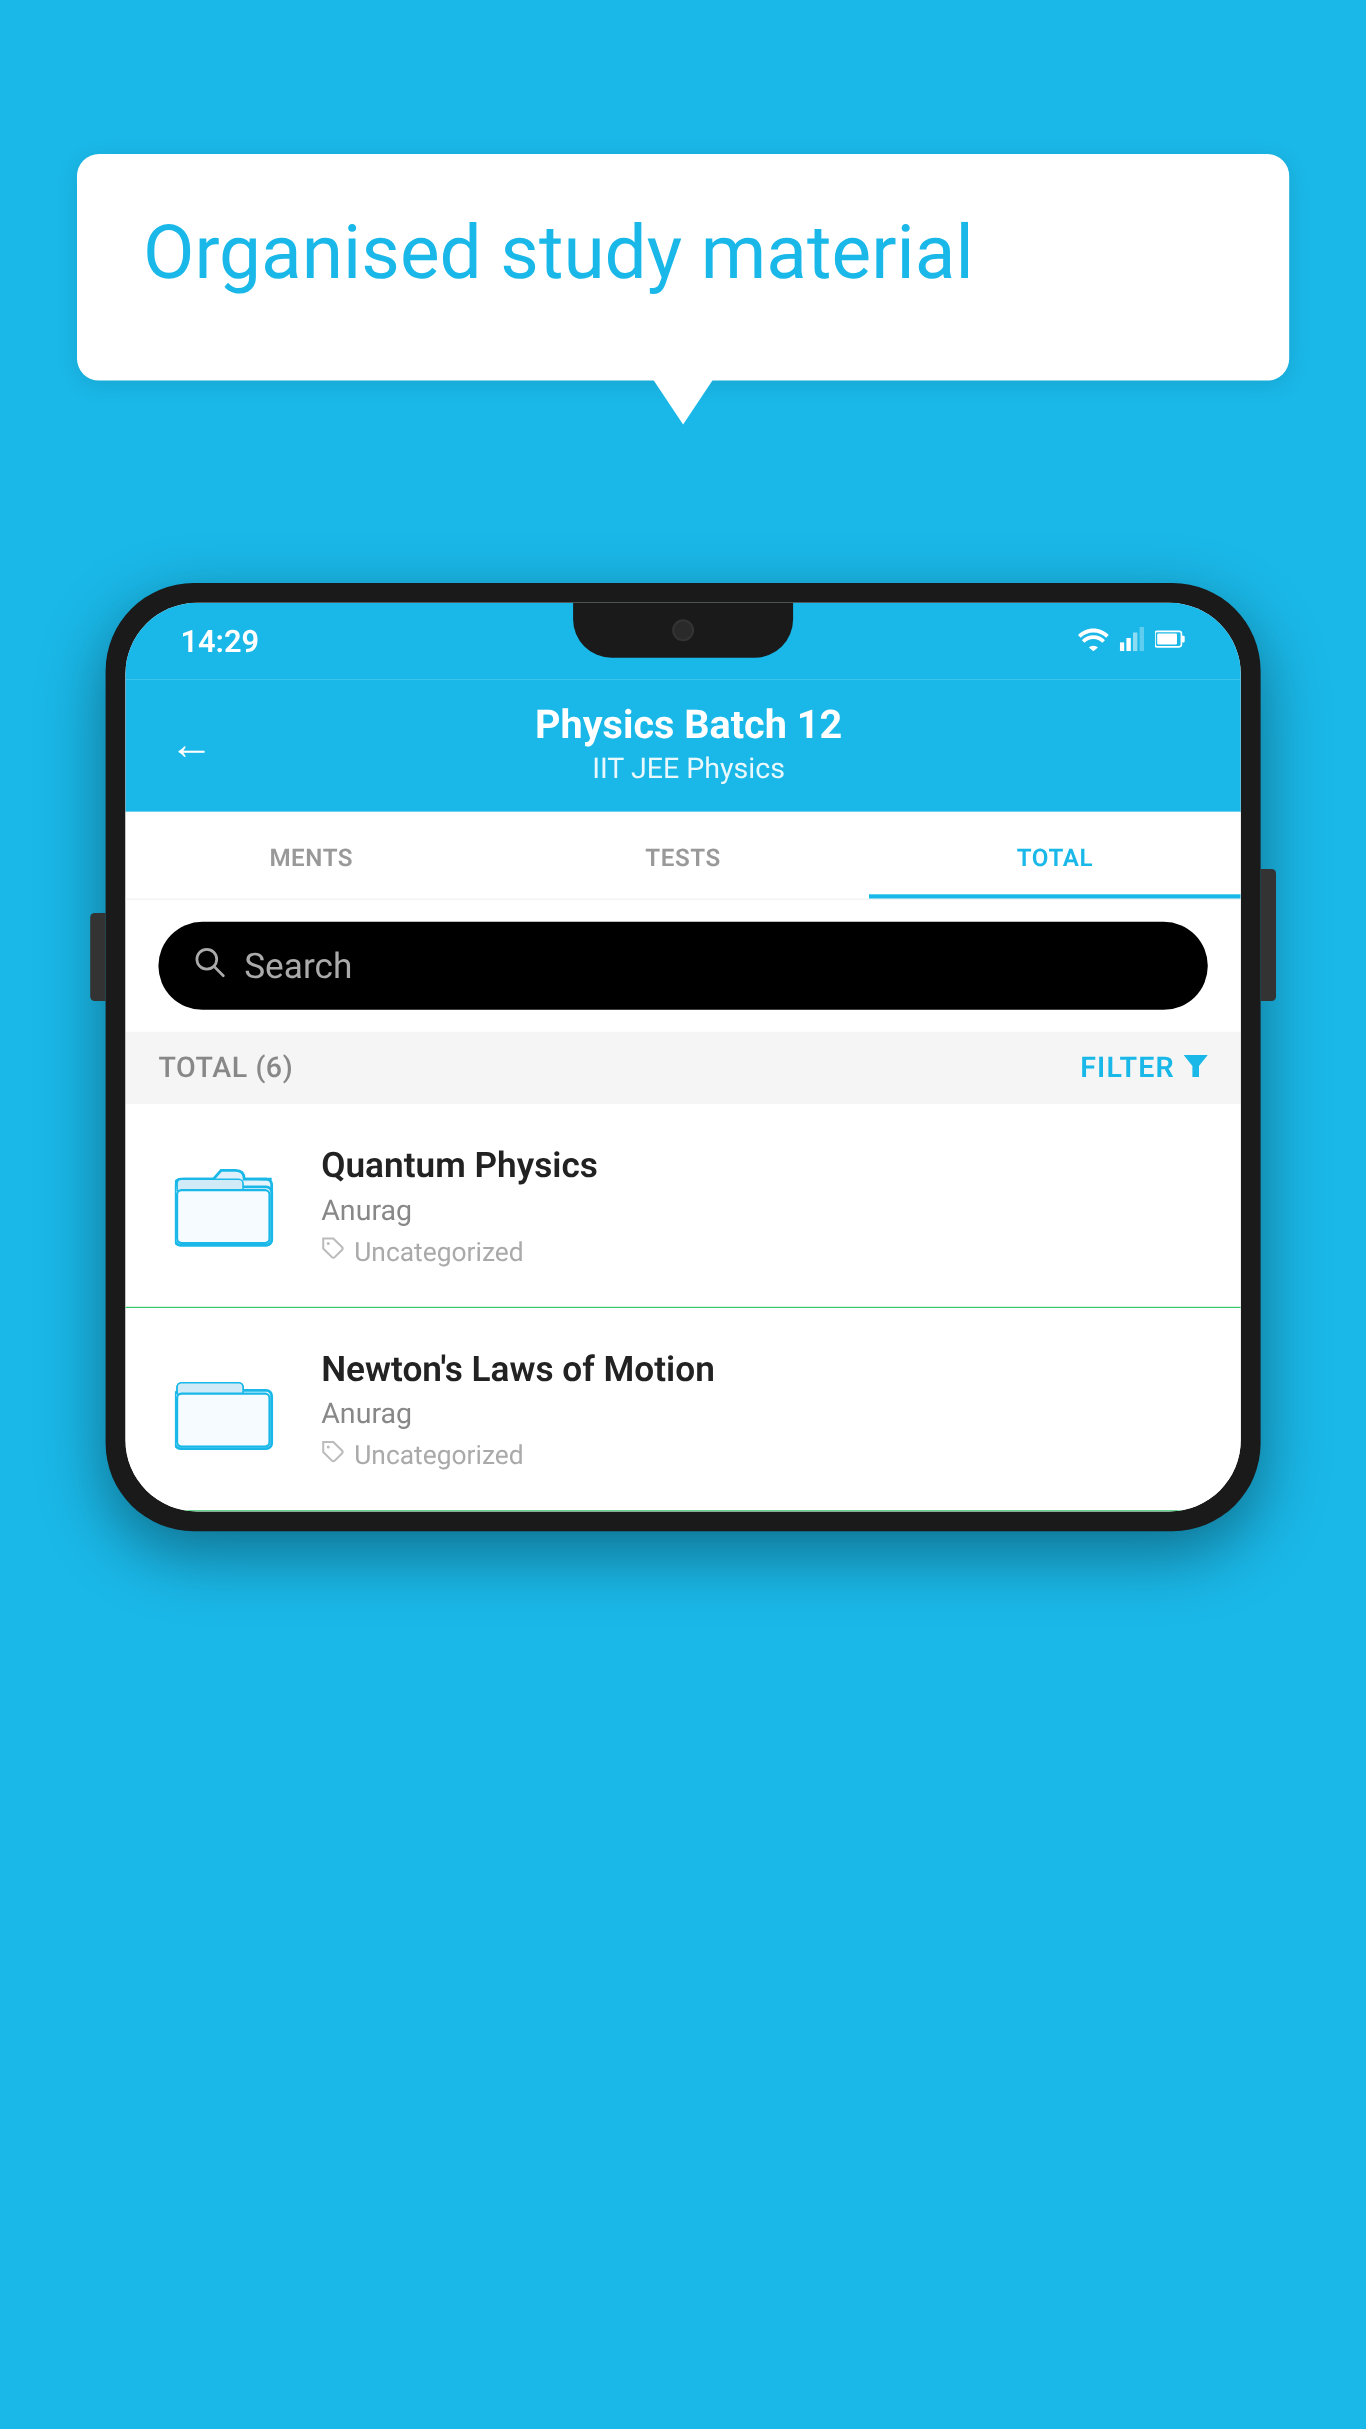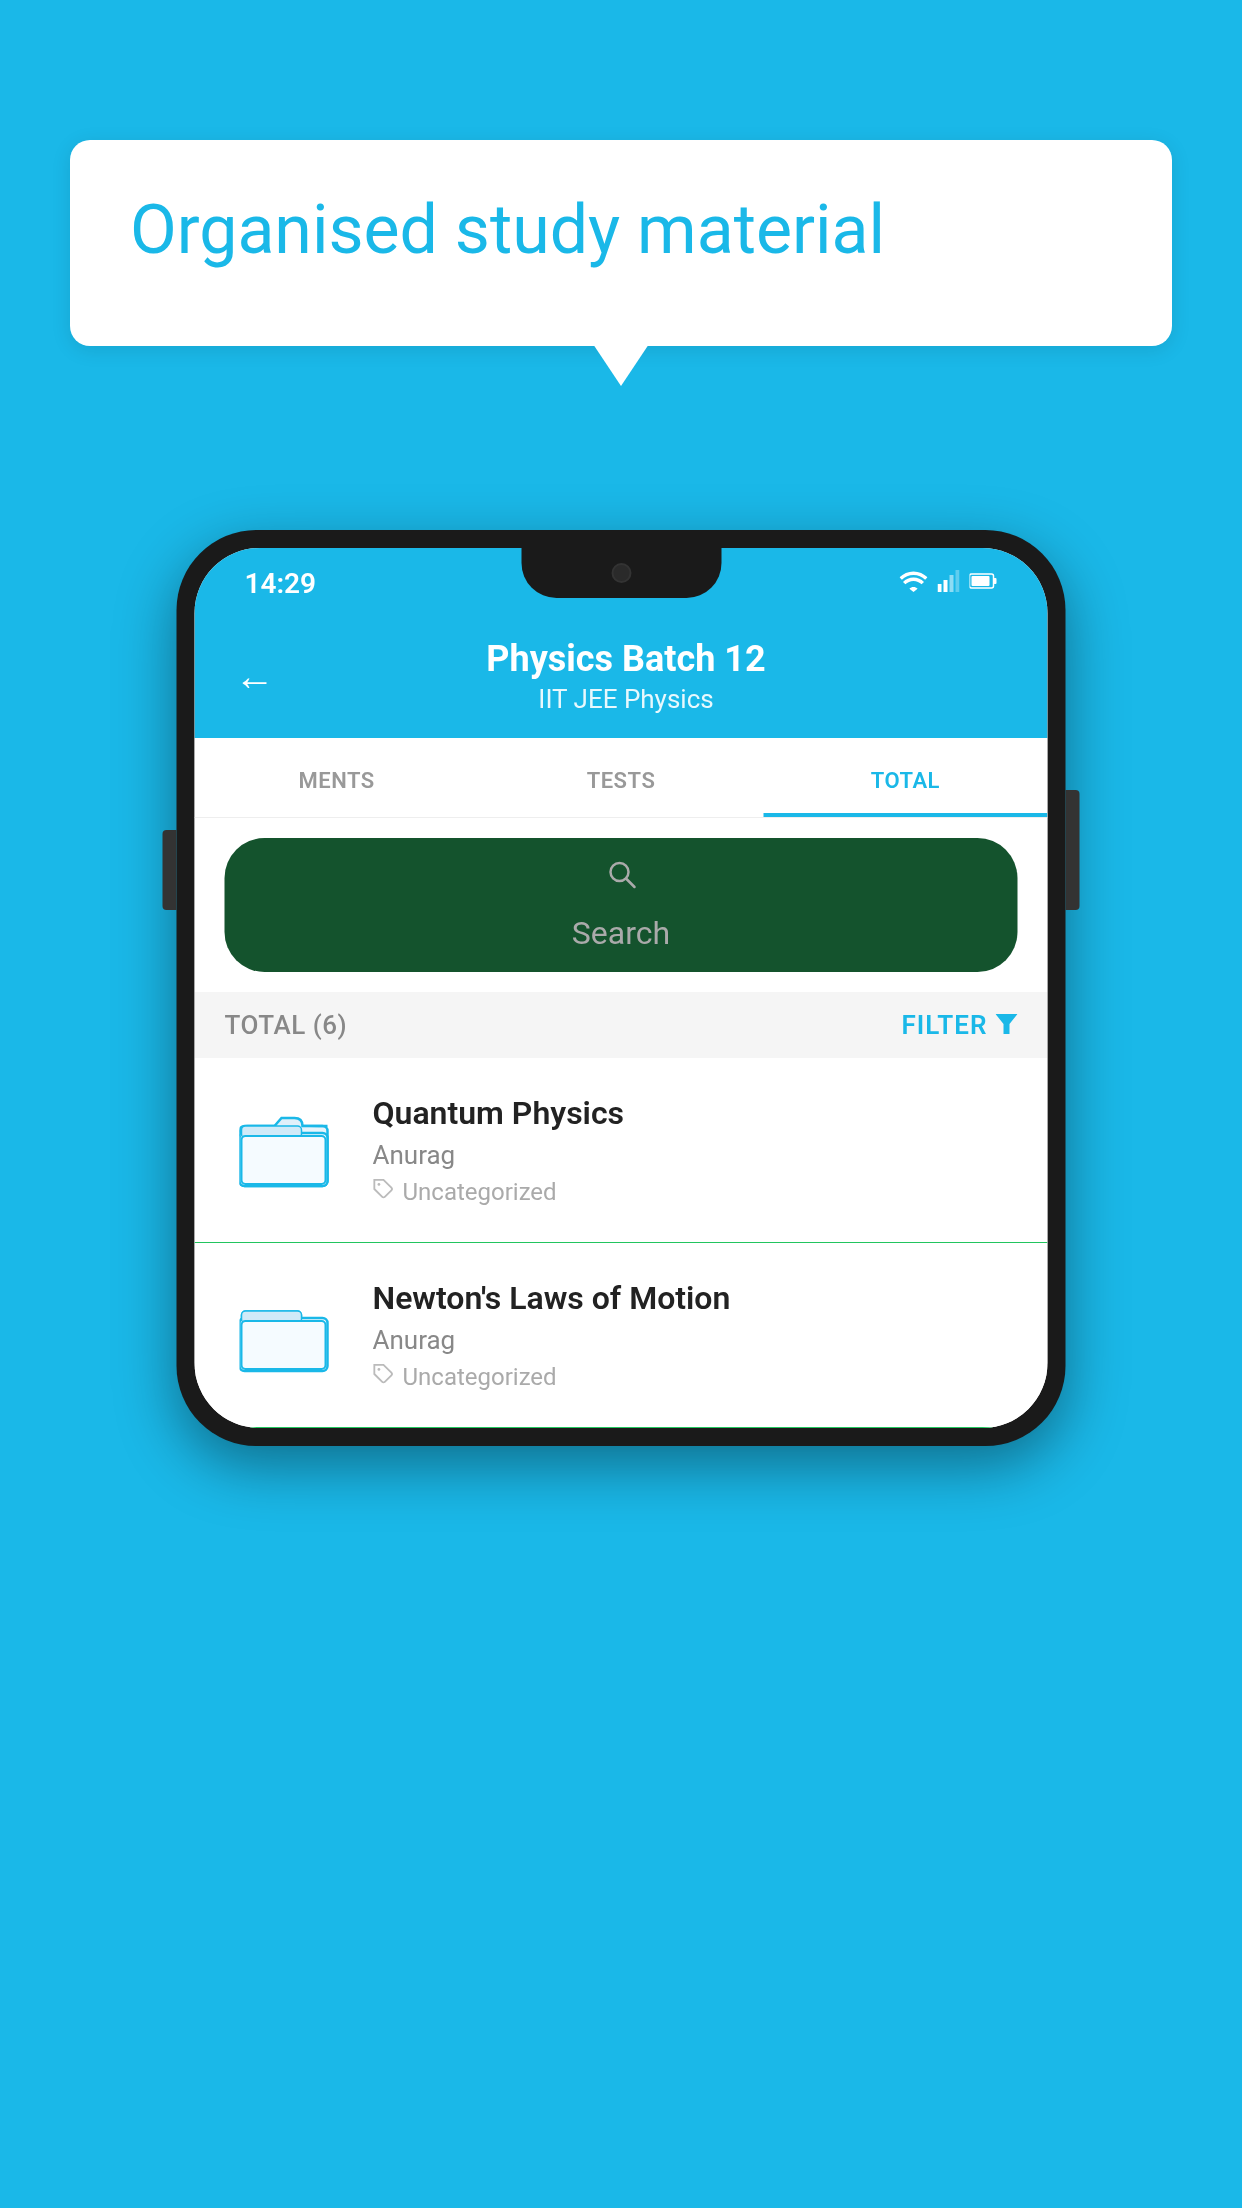--- a/index.html
+++ b/index.html
@@ -55,21 +55,21 @@
       font-size: 36px;
       font-weight: 300;
     }
 
     
     .phone-wrapper {
       position: absolute;
       top: 530px;
       left: 50%;
       transform: translateX(-50%);
-      width: 889px;
+      width: 1050px;
     }
 
     .phone-outer {
       background: #1a1a1a;
       border-radius: 80px;
       padding: 18px;
       box-shadow: 0 20px 60px rgba(0,0,0,0.4);
       position: relative;
     }
 
@@ -215,27 +215,26 @@
       background: #1ab8e8;
     }
 
     
     .search-container {
       background: white;
       padding: 20px 30px;
     }
 
     .search-bar {
-      background: #14532d;
+      background: #000000;
       border-radius: 40px;
       display: flex;
       align-items: center;
       padding: 20px 30px;
       gap: 16px;
-      flex-direction: column;
     }
 
     .search-icon-svg {
       color: #aaa;
       font-size: 32px;
     }
 
     .search-text {
       color: #aaa;
       font-size: 32px;

